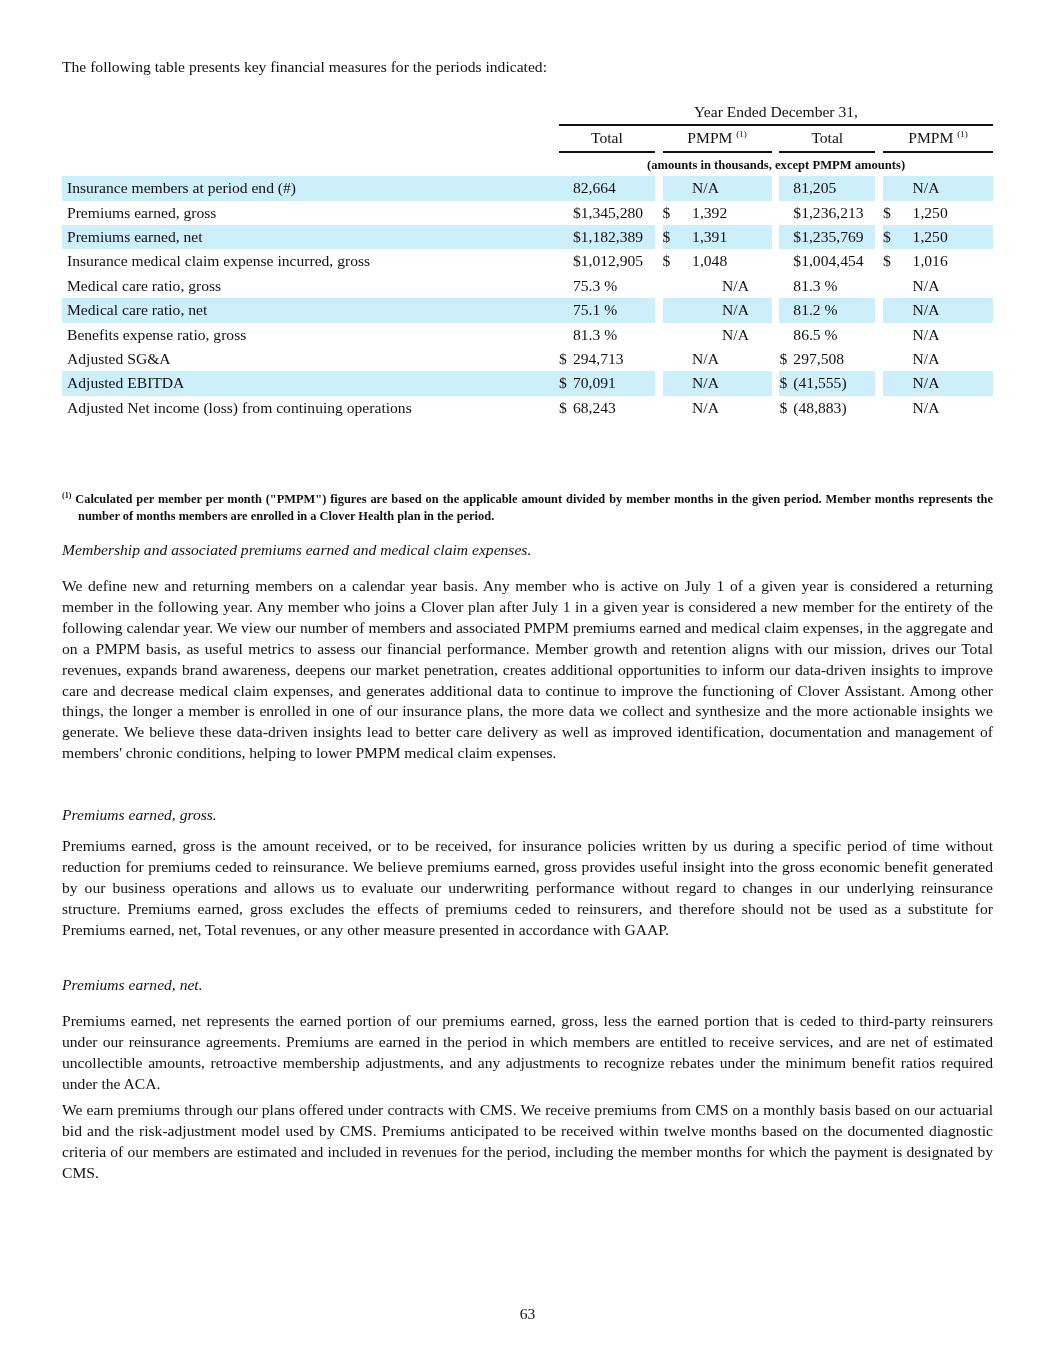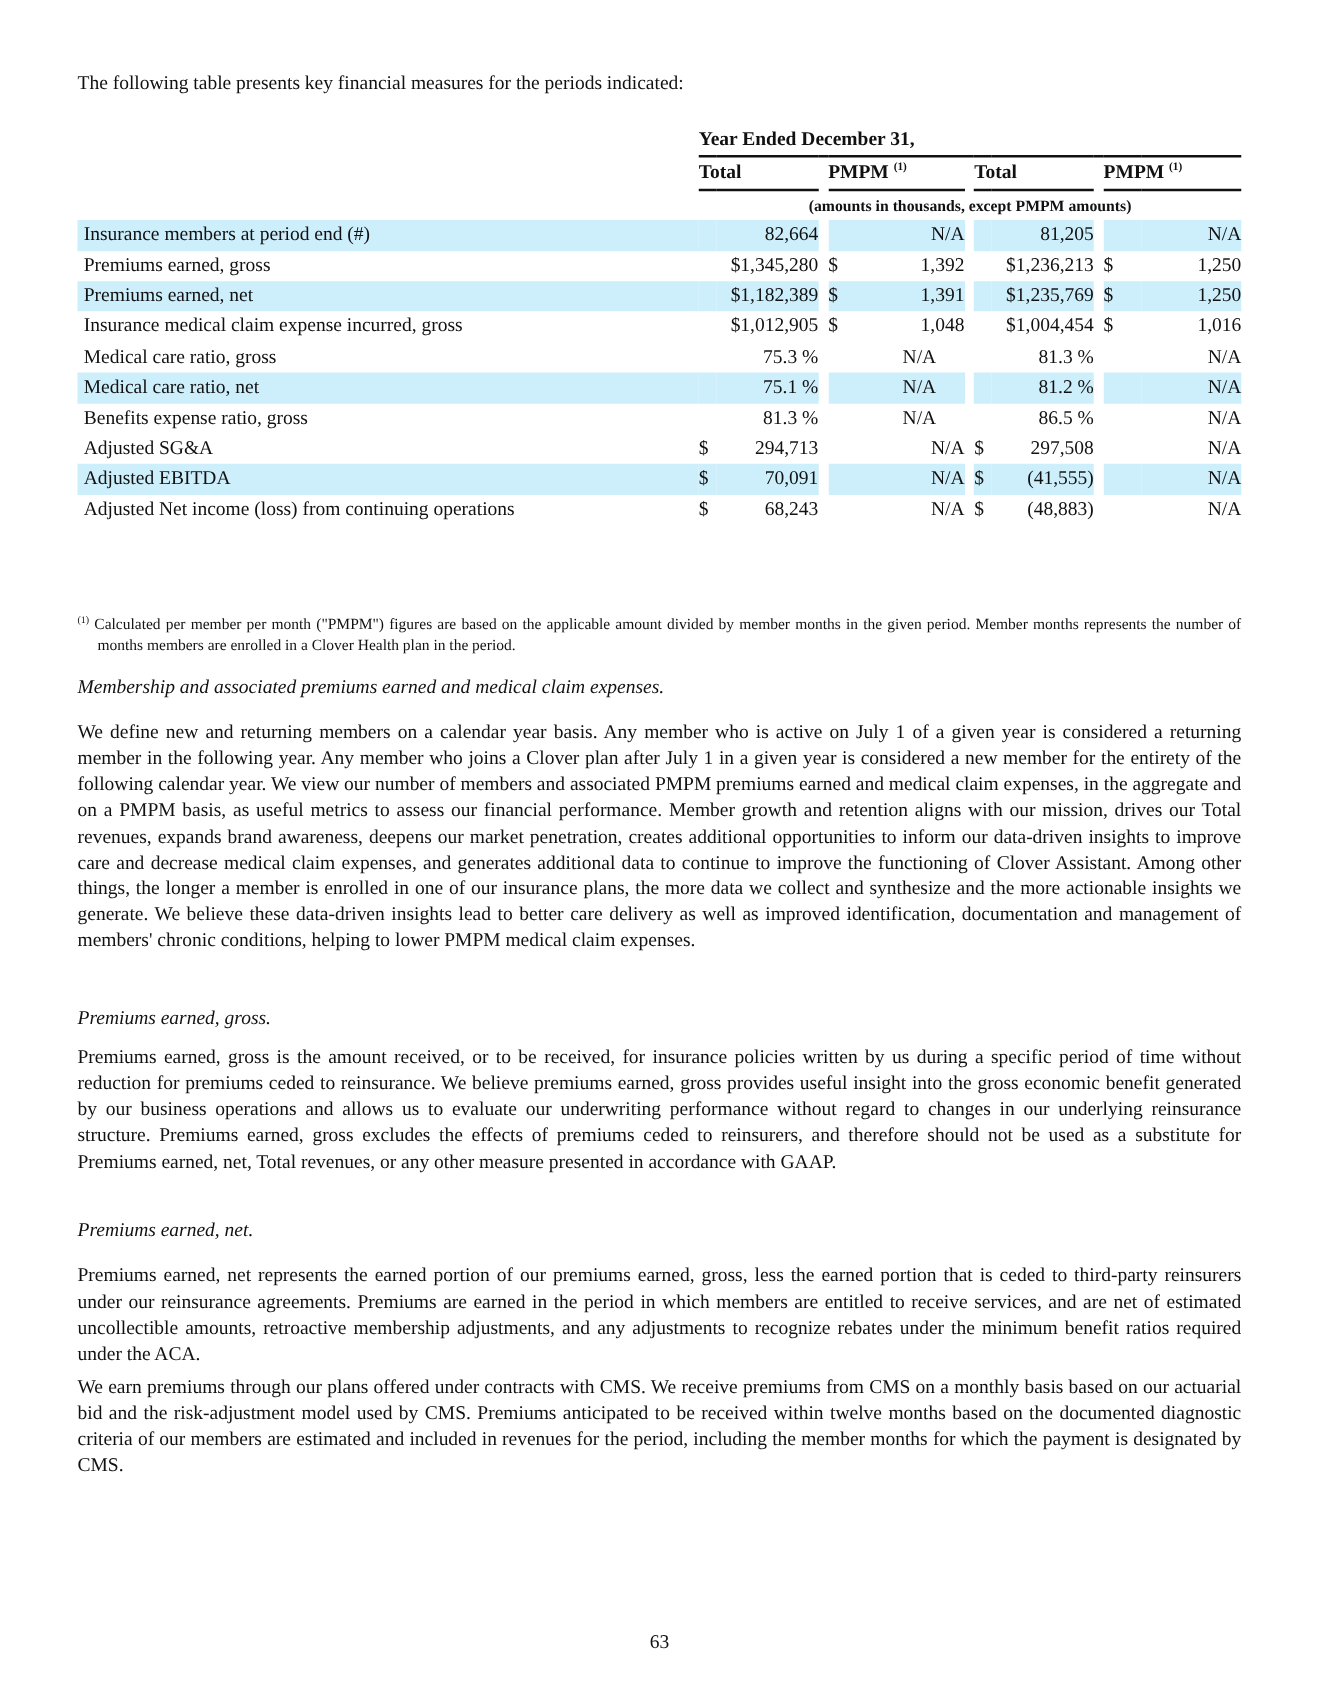--- a/index.html
+++ b/index.html
@@ -6,30 +6,30 @@
   body {
     width: 1055px; height: 1365px; position: relative; overflow: hidden;
     font-family: "Liberation Serif", serif; color: #111; font-size: 15.6px;
   }
   .page { position: absolute; left: 62px; top: 0; width: 931px; }
   .intro { position: absolute; top: 58px; left: 0; white-space: nowrap; }
 
   .fin-table { position: absolute; top: 100px; left: 0; width: 931px; border-collapse: collapse; }
   .fin-table td { padding: 0; height: 24.4px; line-height: 24.4px; vertical-align: middle; white-space: nowrap; }
   .row-shaded td.cell { background: #cdeefb; }
-  .hdr { font-weight: bold; text-align: left; font-size: 15.6px; }
+  .hdr { font-weight: normal; text-align: center; font-size: 15.6px; }
   .hdr-sub { font-weight: bold; text-align: center; font-size: 12.6px; }
   .uline { border-bottom: 2px solid #111; }
   .lbl { padding-left: 5px !important; }
-  .num { text-align: right; }
+  .num { }
   .dollar { text-align: left; }
   sup { font-size: 9px; vertical-align: 6px; line-height: 0; }
   .gap { width: 8px; background: transparent !important; }
 
-  .footnote { position: absolute; top: 491px; left: 0; width: 931px; font-size: 12.4px; line-height: 17px; text-align: justify; }
+  .footnote { position: absolute; top: 491px; left: 0; width: 931px; font-size: 12.4px; line-height: 17px; text-align: justify; font-weight: bold; }
   .footnote .fn-body { display: block; padding-left: 16px; text-indent: -16px; }
   .footnote sup { font-size: 8px; vertical-align: 5px; }
 
   .section-title { position: absolute; left: 0; font-style: italic; white-space: nowrap; }
   .para { position: absolute; left: 0; width: 931px; text-align: justify; line-height: 20.9px; }
   .page-number { position: absolute; top: 1305px; left: 0; width: 931px; text-align: center; }
 </style>
 </head>
 <body>
 

